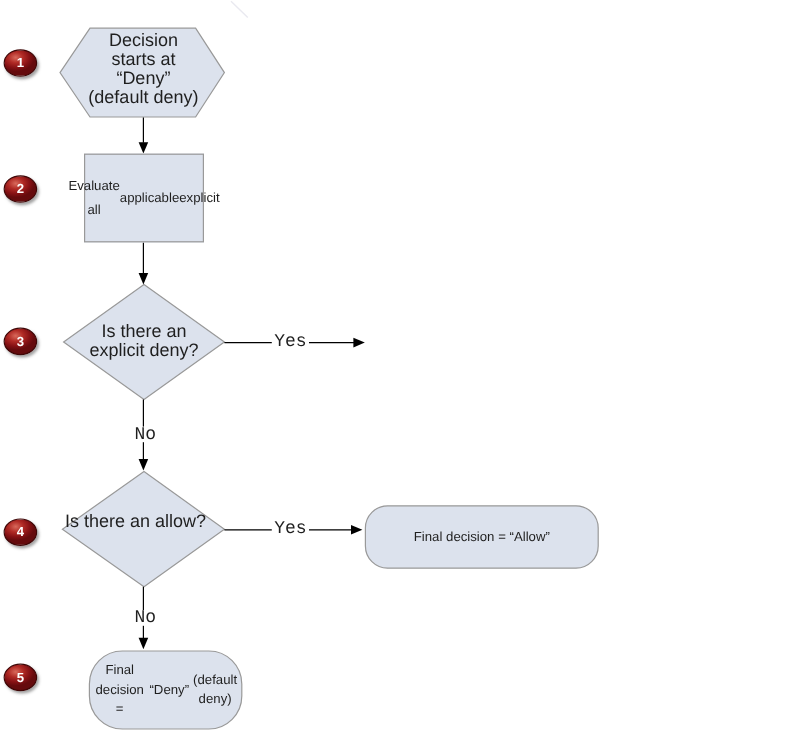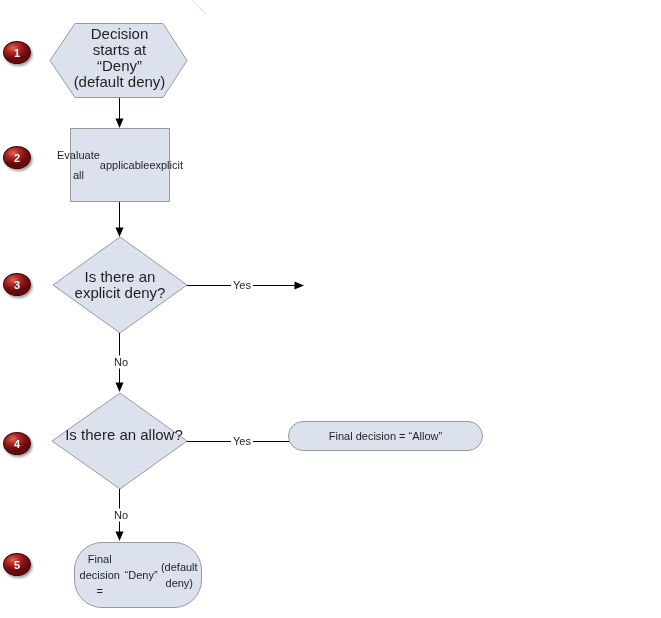--- a/index.html
+++ b/index.html
@@ -30,22 +30,23 @@
 
   .node-label {
     position: absolute; text-align: center;
     font-size: 15px; line-height: 16px;
   }
   .node-label span { display: block; }
 
   .edge-label {
     position: absolute; transform: translate(-50%, -50%);
     background: var(--page-bg, #ffffff);
-    font-size: 11px; line-height: 13px; padding: 0 2px;
+    font-size: 15px; line-height: 13px; padding: 0 2px;
     white-space: nowrap;
+    font-family: Liberation Mono, monospace;
   }
 
   .badge {
     position: absolute; width: 28px; height: 23px;
     border-radius: 50%;
     background: radial-gradient(ellipse 60% 55% at 35% 28%, #d8695b 0%, #b02a25 40%, #851114 75%, #650b0d 100%);
     border: 1px solid #3f0707;
     box-sizing: border-box;
     box-shadow: 1.5px 2px 2.5px rgba(110,110,110,0.65);
     display: flex; align-items: center; justify-content: center;
@@ -114,26 +115,26 @@
     <span>Evaluate all</span>
     <span>applicable</span>
     <span>explicit</span>
   </div>
 
   <div class="node-label" style="left:60px; top:269px; width:120px">
     <span>Is there an</span>
     <span>explicit deny?</span>
   </div>
 
-  <div class="node-label" style="left:57px; top:427px; width:134px">
+  <div class="node-label" style="left:46px; top:427px; width:134px">
     <span>Is there an allow?</span>
   </div>
 
 
-  <div class="box" style="left:288px; top:421px; width:195px; height:30px; border-radius:19px">
+  <div class="box" style="left:304px; top:421px; width:195px; height:53px; border-radius:19px">
     <span>Final decision = “Allow”</span>
   </div>
 
   <div class="box" style="left:74px; top:542px; width:128px; height:66px; border-radius:28px">
     <span>Final decision =</span>
     <span>“Deny”</span>
     <span>(default deny)</span>
   </div>
 
   <div class="edge-label" style="left:242px; top:285px">Yes</div>

